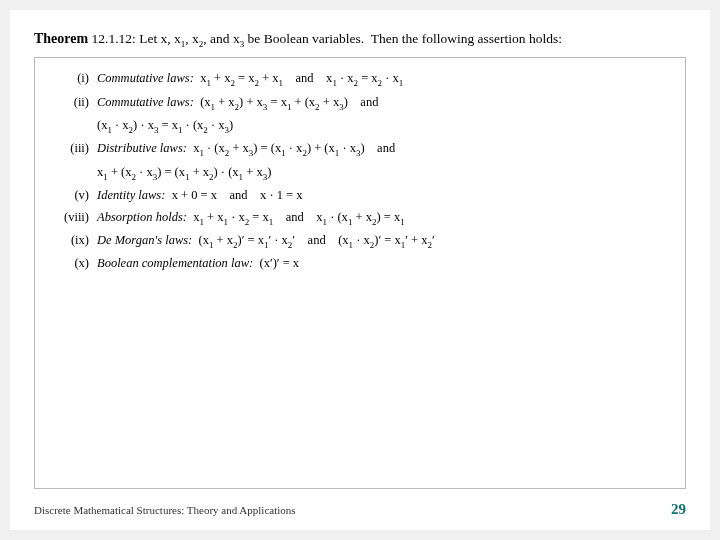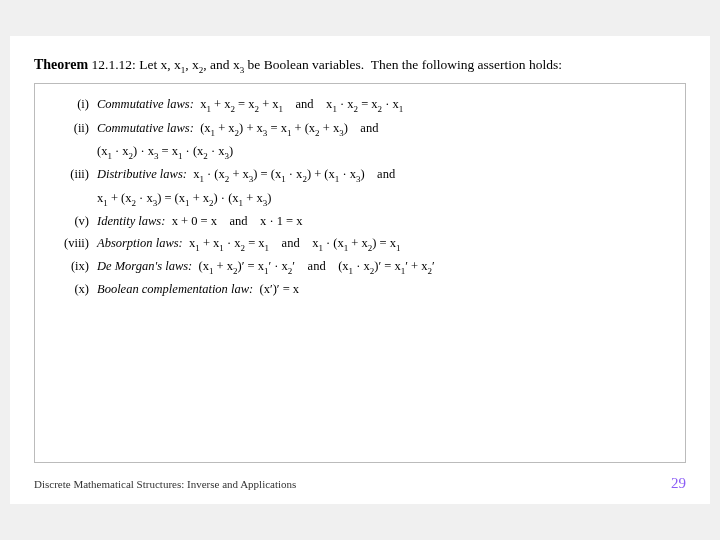--- a/index.html
+++ b/index.html
@@ -9,21 +9,21 @@
       background: #f0f0f0;
       font-family: 'Times New Roman', Times, serif;
       font-size: 13px;
       display: flex;
       flex-direction: column;
       align-items: center;
       justify-content: center;
     }
     .page {
       width: 700px;
-      height: 468px;
+      height: 520px;
       background: #fff;
       display: flex;
       flex-direction: column;
       padding: 18px 24px 12px 24px;
       position: relative;
     }
     .theorem-header {
       font-size: 13.5px;
       line-height: 1.5;
       margin-bottom: 6px;
@@ -71,22 +71,22 @@
       align-items: center;
       margin-top: 8px;
       padding-top: 4px;
     }
     .footer-left {
       font-size: 11px;
       color: #333;
     }
     .footer-right {
       font-size: 15px;
-      font-weight: normal;
-      color: #8b5cf6;
+      font-weight: bold;
+      color: #0f766e;
     }
     sub { font-size: 9px; vertical-align: sub; }
   </style>
 </head>
 <body>
 
 <div class="page">
 
   <div class="theorem-header">
     <span class="theorem-word">Theorem</span>
@@ -129,38 +129,38 @@
       <span class="law-text">
         <span class="law-italic">Identity laws:</span>&nbsp; x + 0 = x &nbsp;&nbsp; and &nbsp;&nbsp; x · 1 = x
       </span>
     </div>
 
 
 
     <div class="law-row">
       <span class="law-num">(viii)</span>
       <span class="law-text">
-        <span class="law-italic">Absorption laws:</span>&nbsp; x<sub>1</sub> + x<sub>1</sub> · x<sub>2</sub> = x<sub>1</sub> &nbsp;&nbsp; and &nbsp;&nbsp; x<sub>1</sub> · (x<sub>1</sub> + x<sub>2</sub>) = x<sub>1</sub>
+        <span class="law-italic">Absorption holds:</span>&nbsp; x<sub>1</sub> + x<sub>1</sub> · x<sub>2</sub> = x<sub>1</sub> &nbsp;&nbsp; and &nbsp;&nbsp; x<sub>1</sub> · (x<sub>1</sub> + x<sub>2</sub>) = x<sub>1</sub>
       </span>
     </div>
 
     <div class="law-row">
       <span class="law-num">(ix)</span>
       <span class="law-text">
         <span class="law-italic">De Morgan's laws:</span>&nbsp; (x<sub>1</sub> + x<sub>2</sub>)′ = x<sub>1</sub>′ · x<sub>2</sub>′ &nbsp;&nbsp; and &nbsp;&nbsp; (x<sub>1</sub> · x<sub>2</sub>)′ = x<sub>1</sub>′ + x<sub>2</sub>′
       </span>
     </div>
 
     <div class="law-row">
       <span class="law-num">(x)</span>
       <span class="law-text">
         <span class="law-italic">Boolean complementation law:</span>&nbsp; (x′)′ = x
       </span>
     </div>
 
   </div>
 
   <div class="footer">
-    <span class="footer-left">Discrete Mathematical Structures: Inverse and Applications</span>
+    <span class="footer-left">Discrete Mathematical Structures: Theory and Applications</span>
     <span class="footer-right">29</span>
   </div>
 
 </div>
 
 </body></html>

